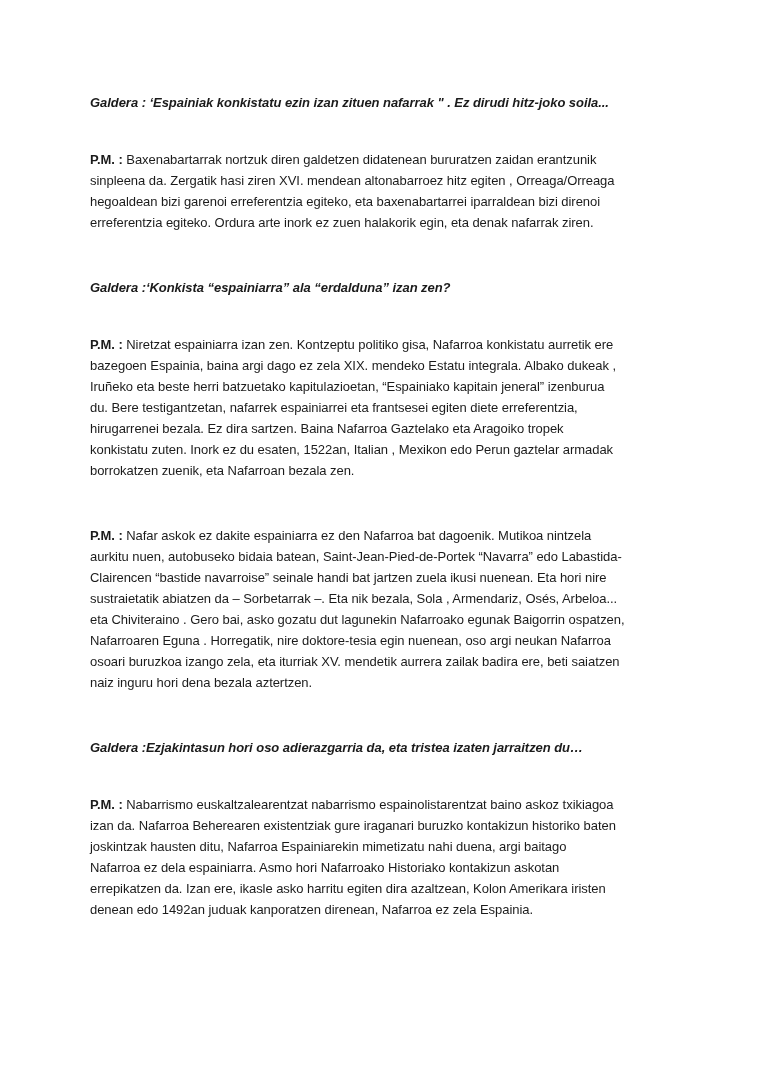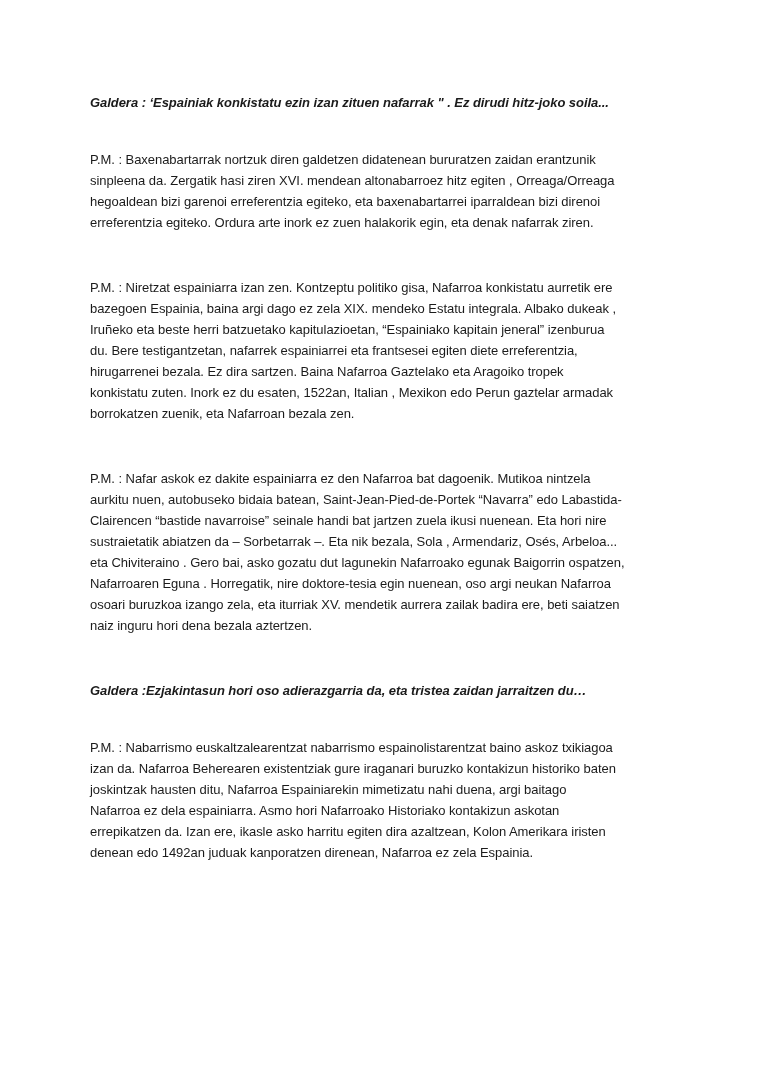--- a/index.html
+++ b/index.html
@@ -30,58 +30,59 @@
     font-style: italic;
     letter-spacing: -0.05px;
   }
   .answer {
     margin: 0 0 44px 0;
     font-size: 13px;
     line-height: 21px;
     letter-spacing: -0.05px;
   }
   .speaker {
-    font-weight: normal;
+    font-weight: bold;
   }
   .q-text, .answer-text {
     white-space: pre;
   }
 </style>
 </head>
 <body>
 
 <div class="page">
 
   <p class="question"><span class="q-text">Galdera : ‘Espainiak konkistatu ezin izan zituen nafarrak " . Ez dirudi hitz-joko soila...</span></p>
 
   <p class="answer"><span class="speaker">P.M. :</span><span> </span><span class="answer-text">Baxenabartarrak nortzuk diren galdetzen didatenean bururatzen zaidan erantzunik
 sinpleena da. Zergatik hasi ziren XVI. mendean altonabarroez hitz egiten , Orreaga/Orreaga
 hegoaldean bizi garenoi erreferentzia egiteko, eta baxenabartarrei iparraldean bizi direnoi
 erreferentzia egiteko. Ordura arte inork ez zuen halakorik egin, eta denak nafarrak ziren.</span></p>
 
+  <p class="question"><span class="q-text">Galdera :‘Konkista “espainiarra” ala “erdalduna” izan zen?</span></p>
 
   <p class="answer"><span class="speaker">P.M. :</span><span> </span><span class="answer-text">Niretzat espainiarra izan zen. Kontzeptu politiko gisa, Nafarroa konkistatu aurretik ere
 bazegoen Espainia, baina argi dago ez zela XIX. mendeko Estatu integrala. Albako dukeak ,
 Iruñeko eta beste herri batzuetako kapitulazioetan, “Espainiako kapitain jeneral” izenburua
 du. Bere testigantzetan, nafarrek espainiarrei eta frantsesei egiten diete erreferentzia,
 hirugarrenei bezala. Ez dira sartzen. Baina Nafarroa Gaztelako eta Aragoiko tropek
 konkistatu zuten. Inork ez du esaten, 1522an, Italian , Mexikon edo Perun gaztelar armadak
 borrokatzen zuenik, eta Nafarroan bezala zen.</span></p>
 
 
   <p class="answer"><span class="speaker">P.M. :</span><span> </span><span class="answer-text">Nafar askok ez dakite espainiarra ez den Nafarroa bat dagoenik. Mutikoa nintzela
 aurkitu nuen, autobuseko bidaia batean, Saint-Jean-Pied-de-Portek “Navarra” edo Labastida-
 Clairencen “bastide navarroise” seinale handi bat jartzen zuela ikusi nuenean. Eta hori nire
 sustraietatik abiatzen da – Sorbetarrak –. Eta nik bezala, Sola , Armendariz, Osés, Arbeloa...
 eta Chiviteraino . Gero bai, asko gozatu dut lagunekin Nafarroako egunak Baigorrin ospatzen,
 Nafarroaren Eguna . Horregatik, nire doktore-tesia egin nuenean, oso argi neukan Nafarroa
 osoari buruzkoa izango zela, eta iturriak XV. mendetik aurrera zailak badira ere, beti saiatzen
 naiz inguru hori dena bezala aztertzen.</span></p>
 
-  <p class="question"><span class="q-text">Galdera :Ezjakintasun hori oso adierazgarria da, eta tristea zaidan jarraitzen du…</span></p>
+  <p class="question"><span class="q-text">Galdera :Ezjakintasun hori oso adierazgarria da, eta tristea izaten jarraitzen du…</span></p>
 
   <p class="answer"><span class="speaker">P.M. :</span><span> </span><span class="answer-text">Nabarrismo euskaltzalearentzat nabarrismo espainolistarentzat baino askoz txikiagoa
 izan da. Nafarroa Beherearen existentziak gure iraganari buruzko kontakizun historiko baten
 joskintzak hausten ditu, Nafarroa Espainiarekin mimetizatu nahi duena, argi baitago
 Nafarroa ez dela espainiarra. Asmo hori Nafarroako Historiako kontakizun askotan
 errepikatzen da. Izan ere, ikasle asko harritu egiten dira azaltzean, Kolon Amerikara iristen
 denean edo 1492an juduak kanporatzen direnean, Nafarroa ez zela Espainia.</span></p>
 
 </div>
 

